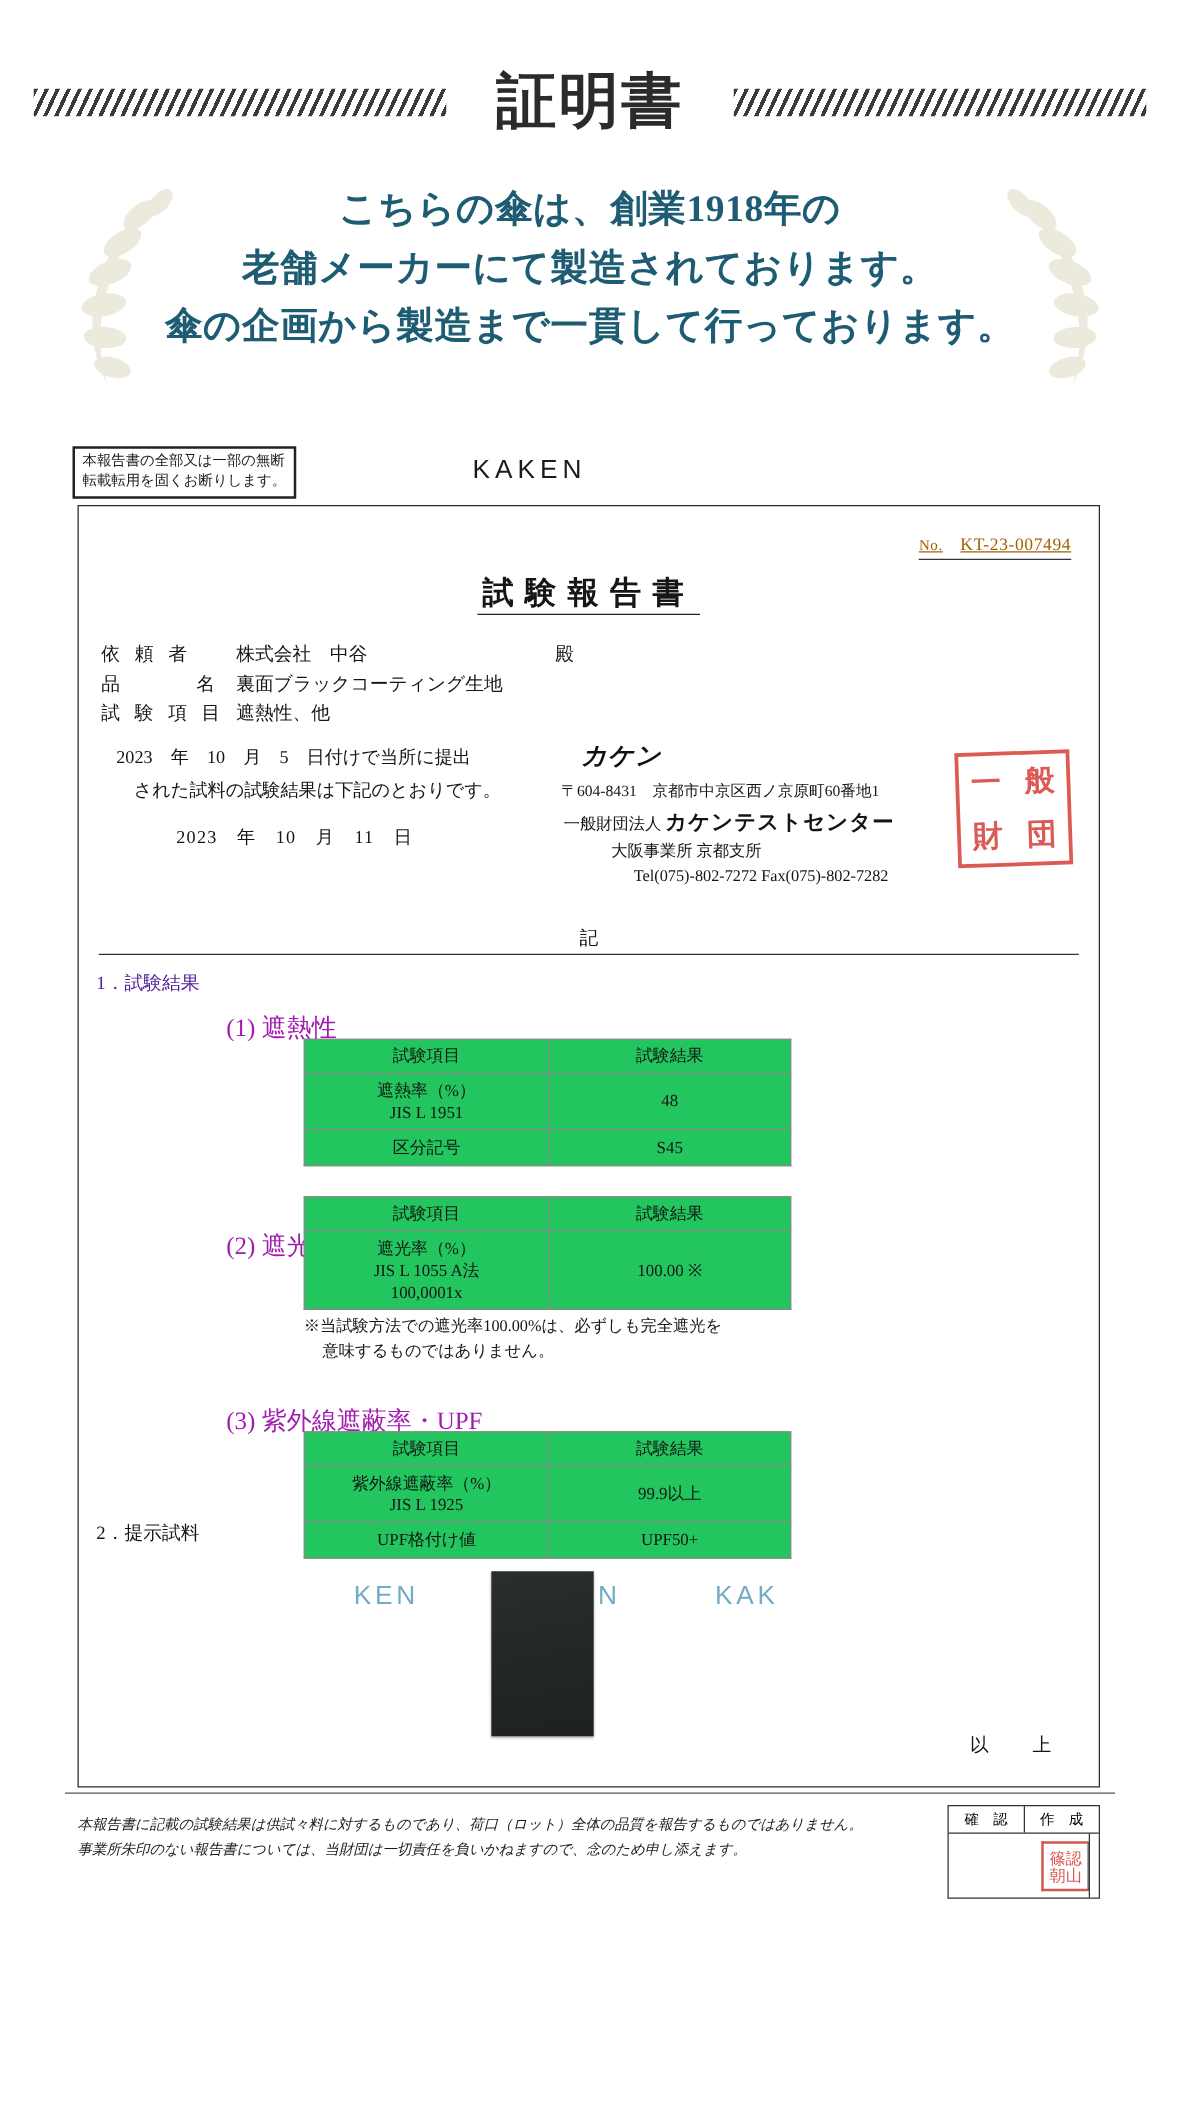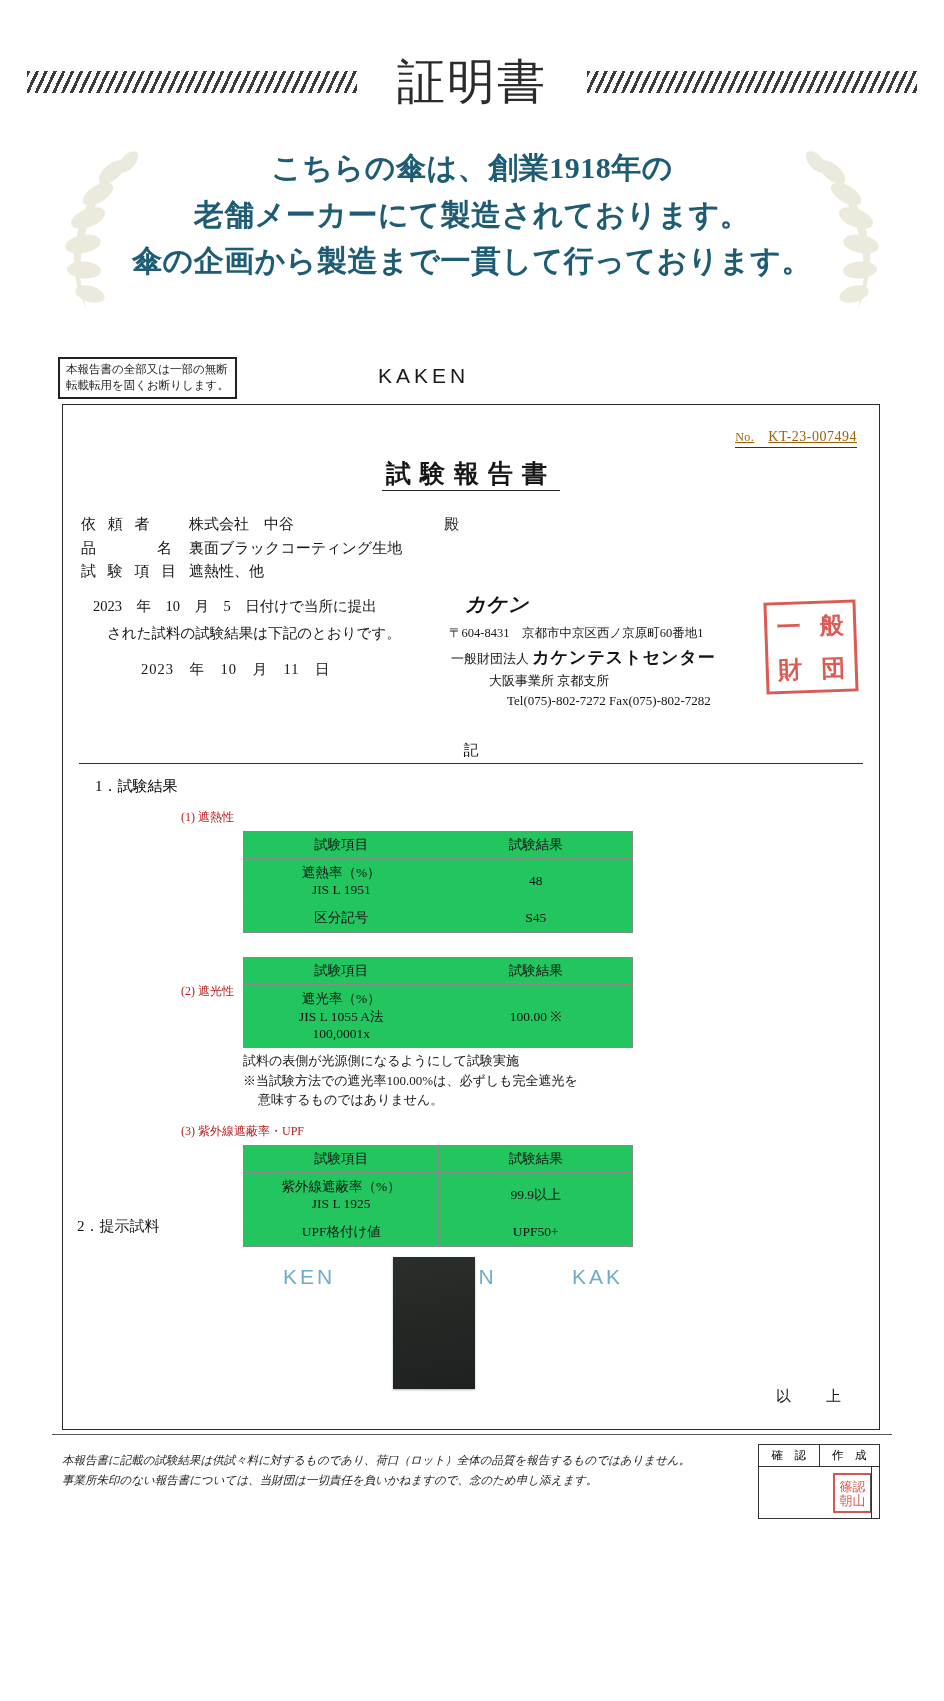--- a/index.html
+++ b/index.html
@@ -20,21 +20,21 @@
     display: flex; align-items: center; justify-content: center; gap: 0;
   }
   .hatch {
     height: 22px; width: 330px;
     background: repeating-linear-gradient(115deg,
       #3a3a3a 0px, #3a3a3a 3px, #ffffff 3px, #ffffff 8px);
     flex: 0 0 auto;
   }
   .cert-title {
     font-family: "Liberation Serif", "DejaVu Serif", serif;
-    font-size: 48px; font-weight: 400; letter-spacing: 2px;
+    font-size: 48px; font-weight: 700; letter-spacing: 2px;
     color: #2b2b2b; padding: 0 40px; white-space: nowrap;
     line-height: 1;
   }
 
   .lead-block {
     position: absolute; top: 145px; left: 0; width: 944px;
     text-align: center;
   }
   .lead-line {
     font-family: "Liberation Serif", "DejaVu Serif", serif;
@@ -125,24 +125,24 @@
     transform: rotate(-2deg);
   }
   .stamp span { line-height: 1; }
 
   .kiline {
     position: absolute; left: 16px; right: 16px; top: 336px;
     text-align: center; font-size: 15px; color:#141414;
   }
   .kirule { position:absolute; left: 16px; right: 16px; top: 358px; border-top: 1.3px solid #333; }
 
-  .sec1 { position: absolute; left: 14px; top: 372px; font-size: 15px; color:#000000;margin-left:18px; }
+  .sec1 { position: absolute; left: 14px; top: 372px; font-size: 15px; color:#4c1d95; }
   .sec2 { position: absolute; left: 14px; top: 812px; font-size: 15px; color:#141414; }
 
-  .subhead { position: absolute; font-size: 12px; color:#b91c1c; }
+  .subhead { position: absolute; font-size: 20px; color:#a21caf; }
   .sh1 { left: 118px; top: 404px; }
   .sh2 { left: 118px; top: 530px; margin-top: 48px; }
   .sh3 { left: 118px; top: 718px; }
 
   table.rt {
     position: absolute;
     border-collapse: collapse;
     width: 390px;
     font-size: 13.5px;
     color: #141414;
@@ -346,21 +346,20 @@
         <div>遮光率（%）</div>
         <div>JIS L 1055 A法</div>
         <div>100,0001x</div>
       </td>
       <td>100.00 ※</td>
     </tr>
   </tbody>
       </table>
 
   <div class="note1">
-    <div>試料の表側が光源側になるようにして試験実施</div>
     <div>※当試験方法での遮光率100.00%は、必ずしも完全遮光を</div>
     <span class="ind">意味するものではありません。</span>
   </div>
 
   <div class="subhead sh3">
     <span>(3)</span>
     <span>紫外線遮蔽率・UPF</span>
   </div>
 
   <table class="rt t3">

